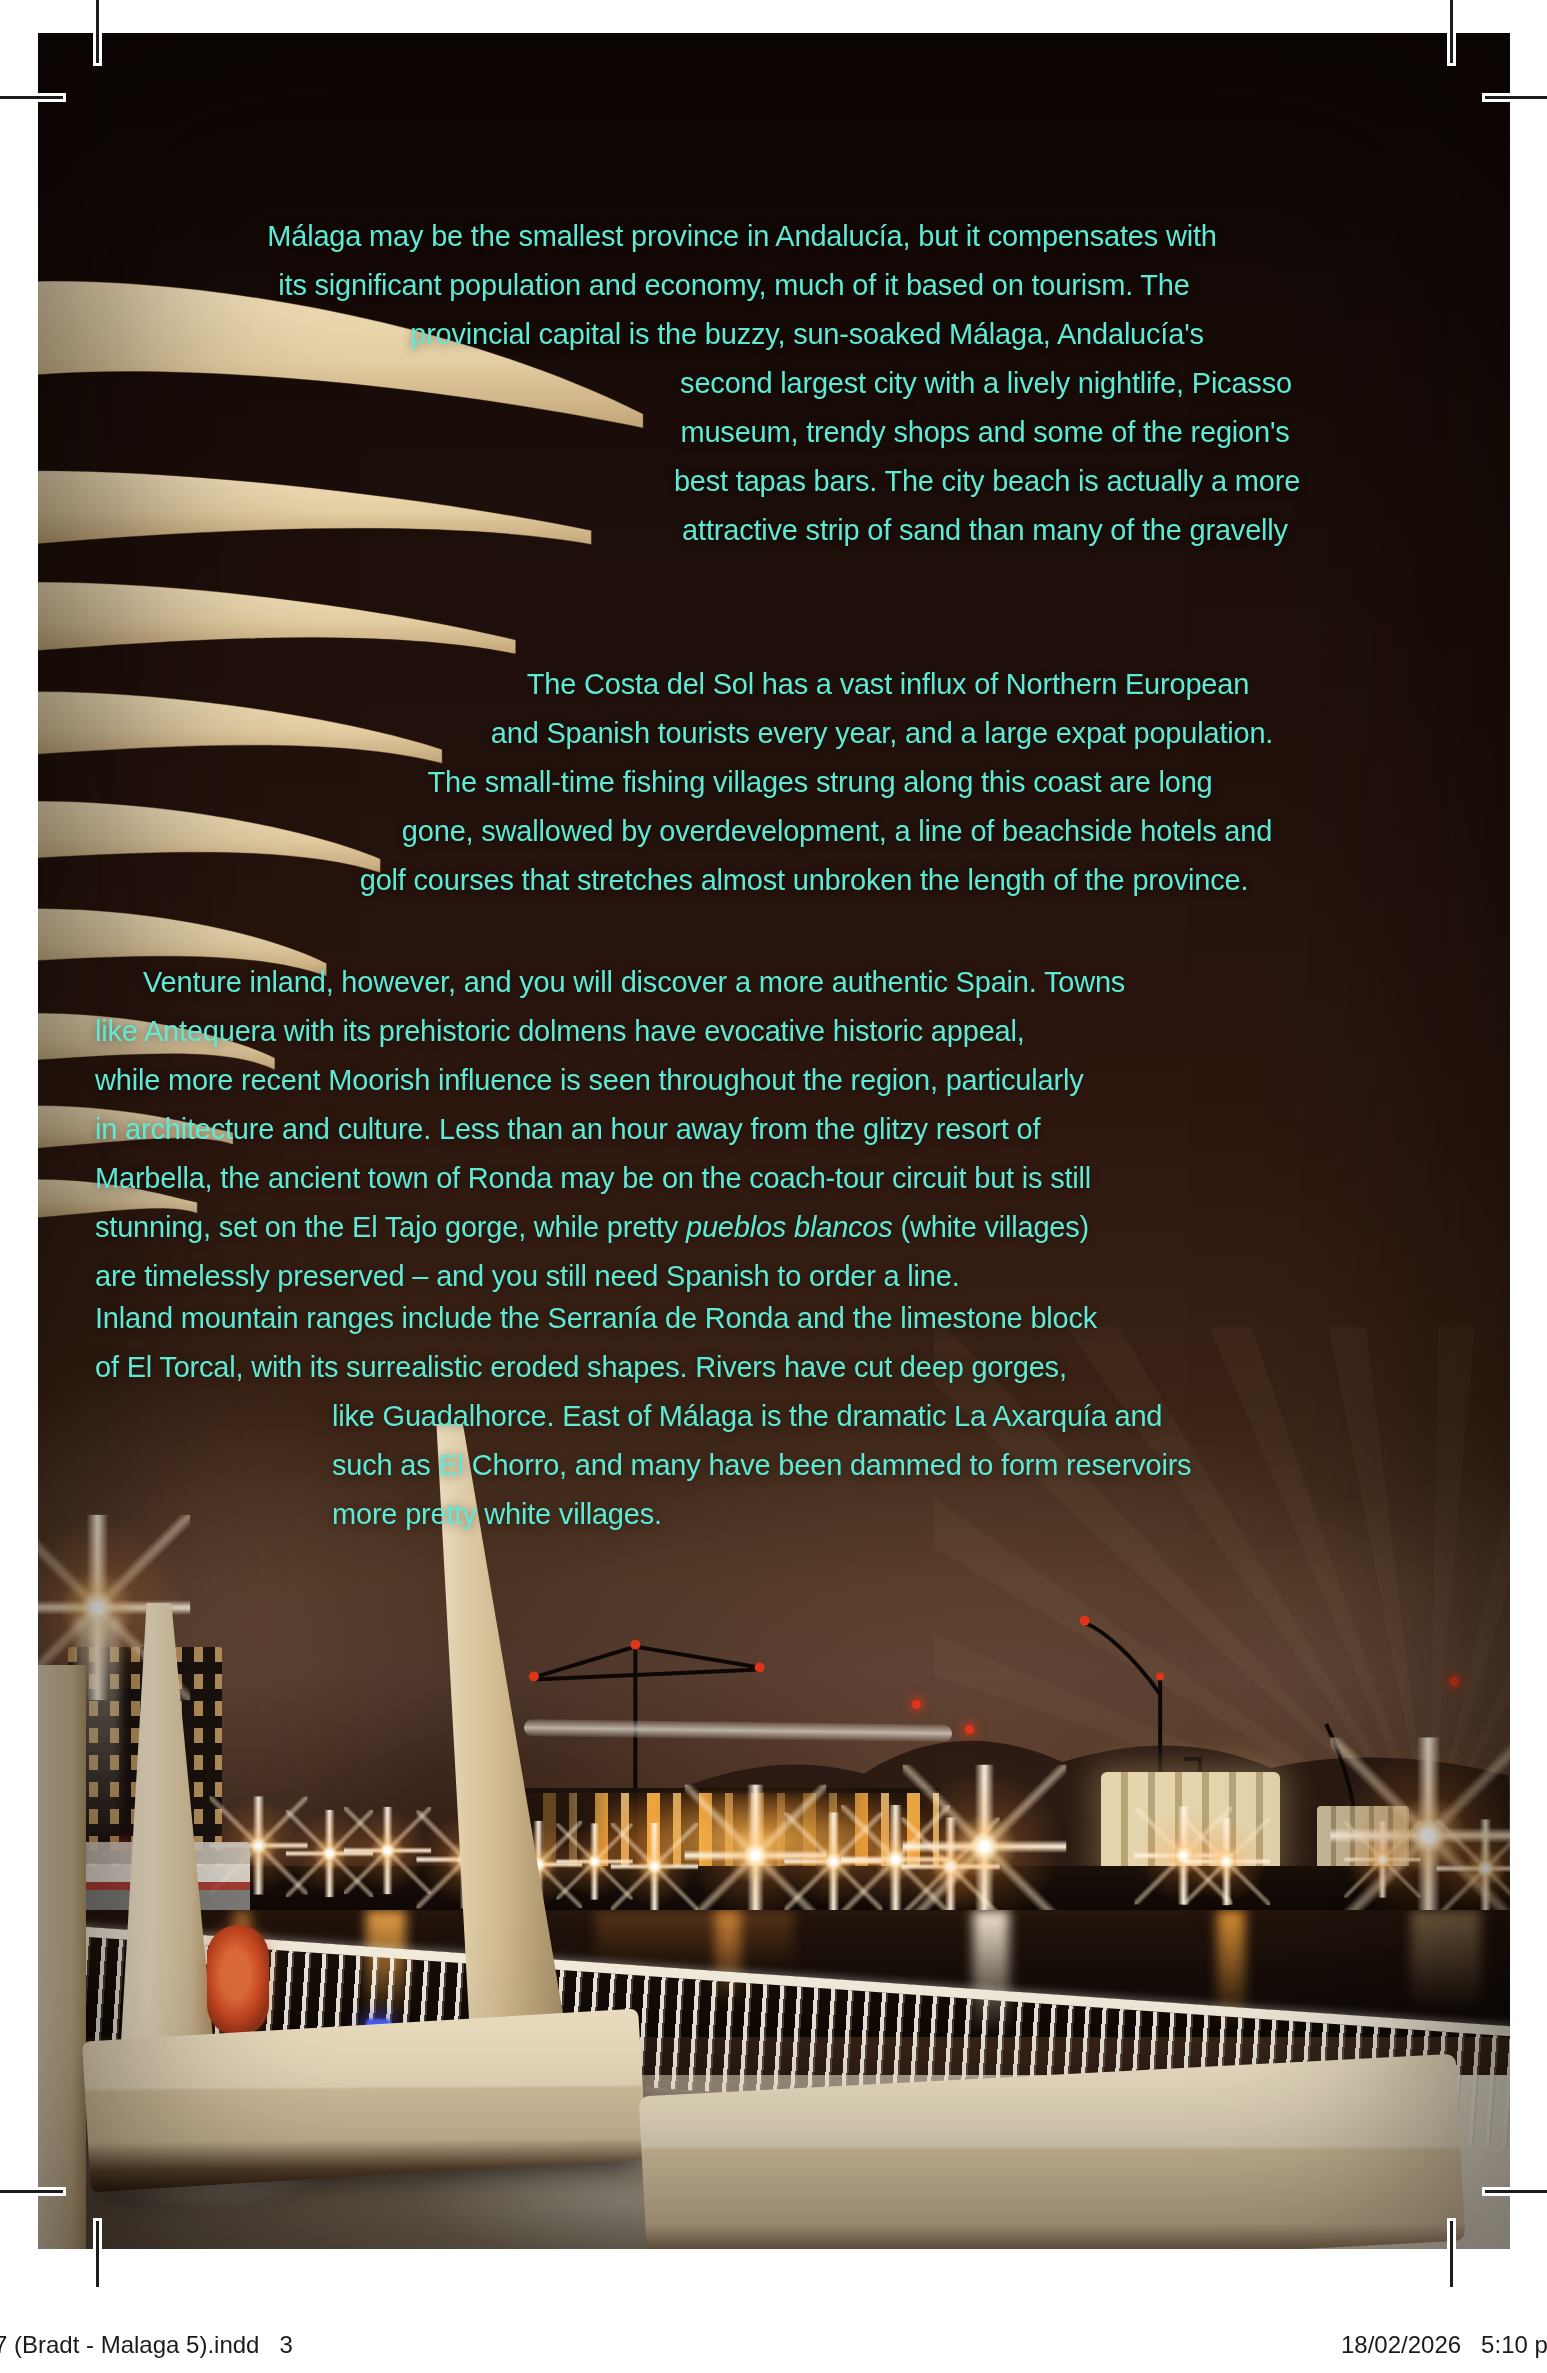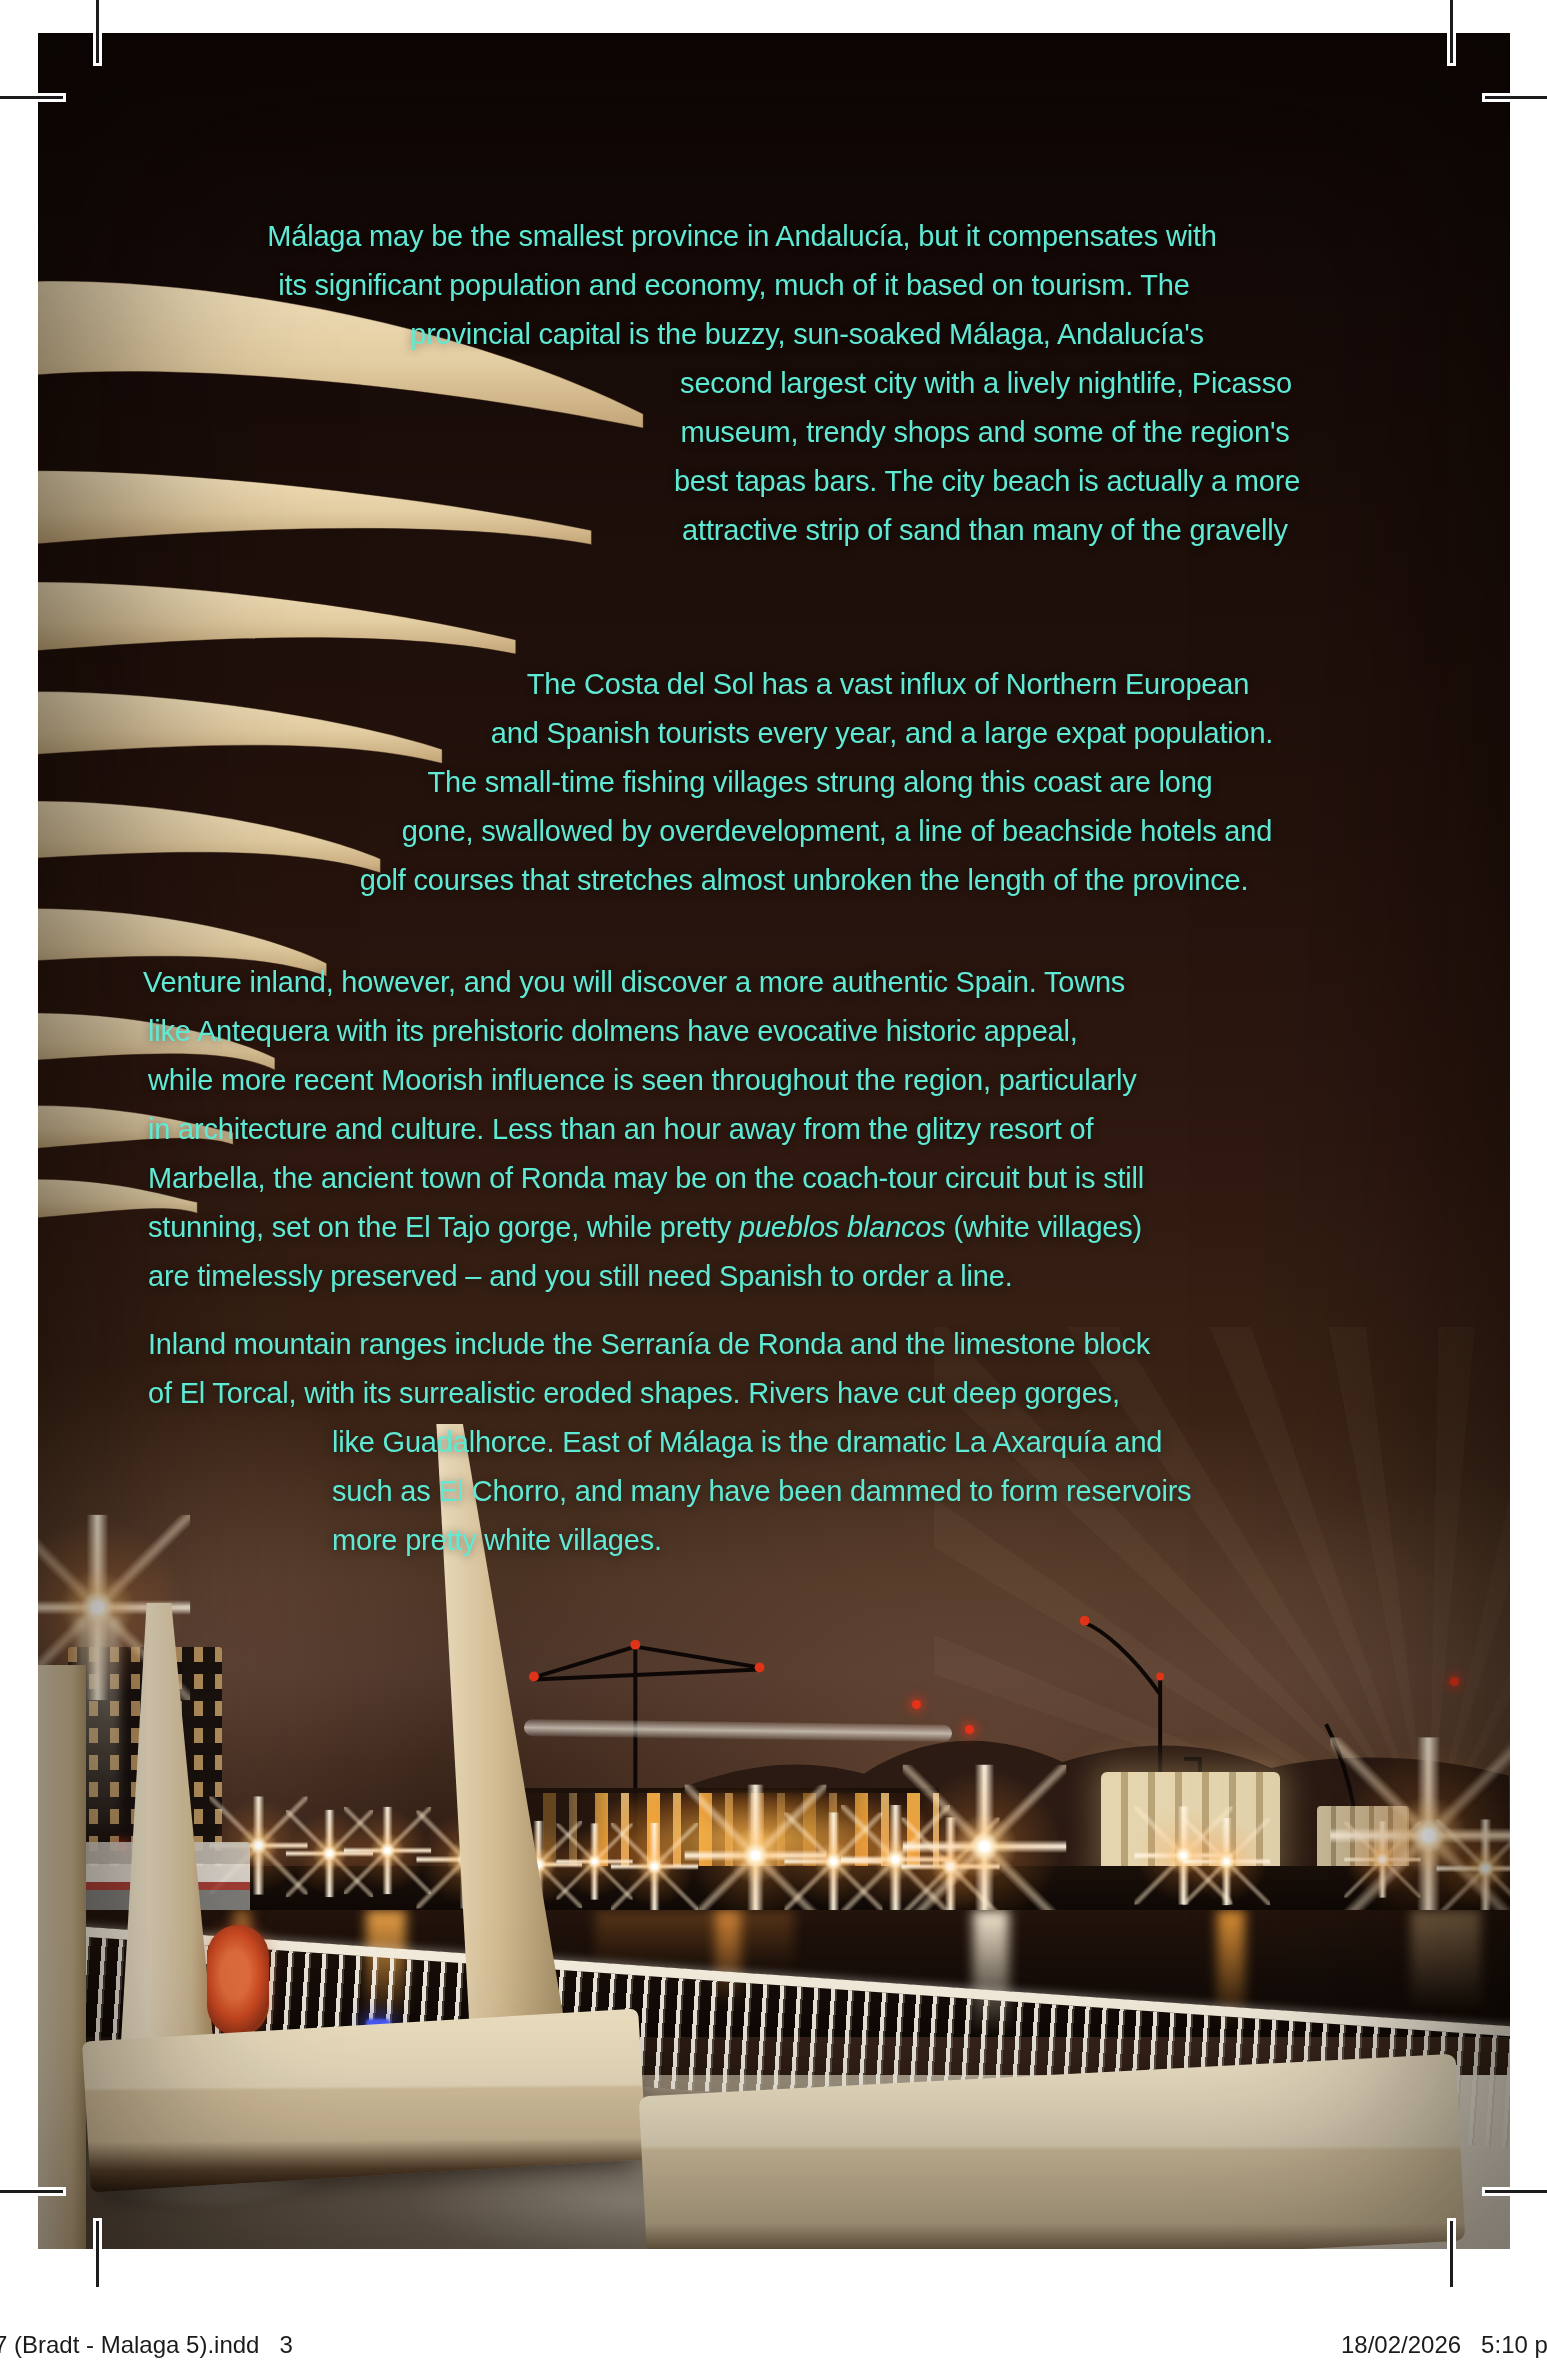--- a/index.html
+++ b/index.html
@@ -77,35 +77,35 @@
     background:linear-gradient(183deg,#eee0c1 0 42%,#dcc8a3 44% 72%,#5e4730 88%,#2c1d10);
     box-shadow:0 18px 26px -12px rgba(0,0,0,.5);}
   .bench2{left:605px;top:2042px;width:818px;height:187px;z-index:13;transform:rotate(-3deg);border-radius:10px;
     background:linear-gradient(183deg,#f0e4c7 0 40%,#e1cea9 42% 74%,#6b543a 90%,#33230f);}
   .vignette{inset:0;z-index:18;pointer-events:none;
     box-shadow:inset 0 0 219px 60px rgba(8,3,2,.55);}
   
   .para{position:absolute;left:0;width:100%;z-index:20;color:#5eead4;font-size:29px;
     letter-spacing:-0.2px;font-weight:400;text-shadow:0 1px 10px rgba(0,0,0,.45);}
   .line{height:49px;line-height:49px;text-align:center;white-space:pre;}
-  .p1{top:179px}.p2{top:627px}.p3{top:925px}.p4{top:1287px}
+  .p1{top:179px}.p2{top:627px}.p3{top:925px}.p4{top:1261px}
   .p1 .line:nth-child(1){transform:translateX(-32px)}
   .p1 .line:nth-child(2){transform:translateX(-40px)}
   .p1 .line:nth-child(3){transform:translateX(33px)}
   .p1 .line:nth-child(4){transform:translateX(212px)}
   .p1 .line:nth-child(5){transform:translateX(211px)}
   .p1 .line:nth-child(6){transform:translateX(213px)}
   .p1 .line:nth-child(7){transform:translateX(211px)}
   .p1 .line:nth-child(8){transform:translateX(25px)}
   .p2 .line:nth-child(1){transform:translateX(114px)}
   .p2 .line:nth-child(2){transform:translateX(108px)}
   .p2 .line:nth-child(3){transform:translateX(46px)}
   .p2 .line:nth-child(4){transform:translateX(63px)}
   .p2 .line:nth-child(5){transform:translateX(30px)}
-  .p3 .line,.p4 .line{text-align:left;padding-left:110px;box-sizing:border-box;}
+  .p3 .line,.p4 .line{text-align:left;padding-left:57px;box-sizing:border-box;}
   .p3 .line:nth-child(1){padding-left:105px}
   .p4 .line:nth-child(3),.p4 .line:nth-child(4),.p4 .line:nth-child(5){padding-left:294px}
   em{font-style:italic}
   
   .cm{position:absolute;background:#1c1c1c;box-shadow:0 0 0 3px #ffffff;z-index:30;}
   .footer{position:absolute;top:2331px;font-size:24px;color:#1b1b1b;white-space:pre;z-index:31;
     font-family:"Liberation Sans",sans-serif;}
   .footer-left{left:-6px;}
   .footer-right{left:1341px;}
 </style>

